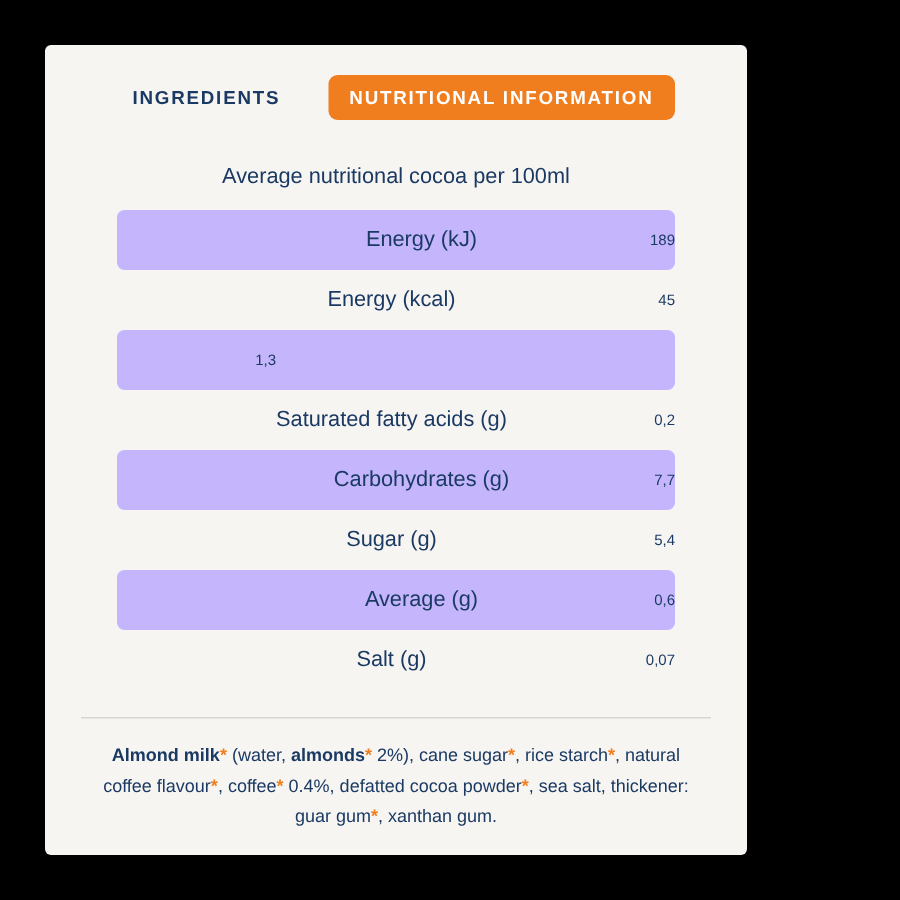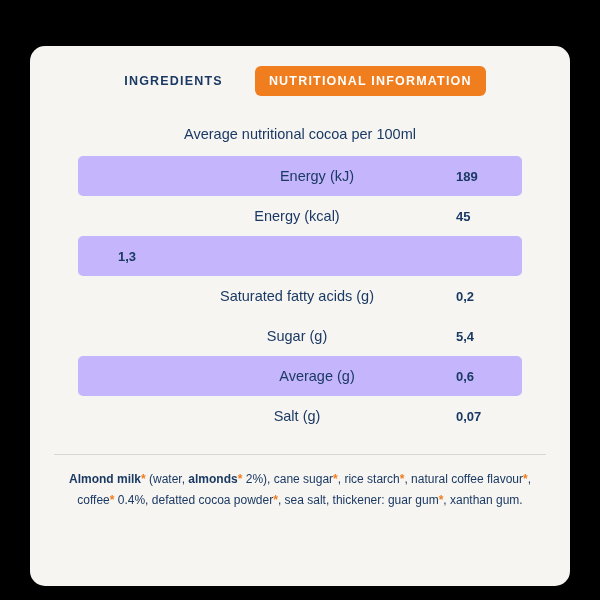--- a/index.html
+++ b/index.html
@@ -9,25 +9,25 @@
   body {
     width: 600px;
     height: 600px;
     background: #000000;
     font-family: "Liberation Sans", sans-serif;
     overflow: hidden;
   }
   .card {
     position: absolute;
     left: 30px;
-    top: 46px;
-    width: 540px;
+    top: 30px;
+    width: 468px;
     height: 540px;
     background: #f7f5f2;
-    border-radius: 15px;
+    border-radius: 4px;
     box-sizing: border-box;
     overflow: hidden;
   }
   .tabs {
     display: flex;
     align-items: center;
     justify-content: center;
     gap: 22px;
     padding-top: 20px;
   }
@@ -69,23 +69,23 @@
   .row .label {
     flex: 1;
     text-align: center;
     font-size: 14.5px;
     color: #1b3a63;
     padding-left: 60px;
     box-sizing: border-box;
   }
   .row .value {
     width: 66px;
-    text-align: left;
-    font-size: 13px;
-    font-weight: bold;
+    text-align: right;
+    font-size: 10px;
+    font-weight: normal;
     color: #1b3a63;
   }
   .divider {
     height: 1px;
     background: #d8d4cf;
     margin: 18px 24px 0 24px;
   }
   .ingredients {
     margin: 14px 34px 0 34px;
     text-align: center;
@@ -122,20 +122,24 @@
       <div class="label">Energy (kcal)</div>
       <div class="value">45</div>
     </div>
     <div class="row shaded">
       <div class="value">1,3</div>
     </div>
     <div class="row">
       <div class="label">Saturated fatty acids (g)</div>
       <div class="value">0,2</div>
     </div>
+    <div class="row shaded">
+      <div class="label">Carbohydrates (g)</div>
+      <div class="value">7,7</div>
+    </div>
     <div class="row">
       <div class="label">Sugar (g)</div>
       <div class="value">5,4</div>
     </div>
     <div class="row shaded">
       <div class="label">Average (g)</div>
       <div class="value">0,6</div>
     </div>
     <div class="row">
       <div class="label">Salt (g)</div>

